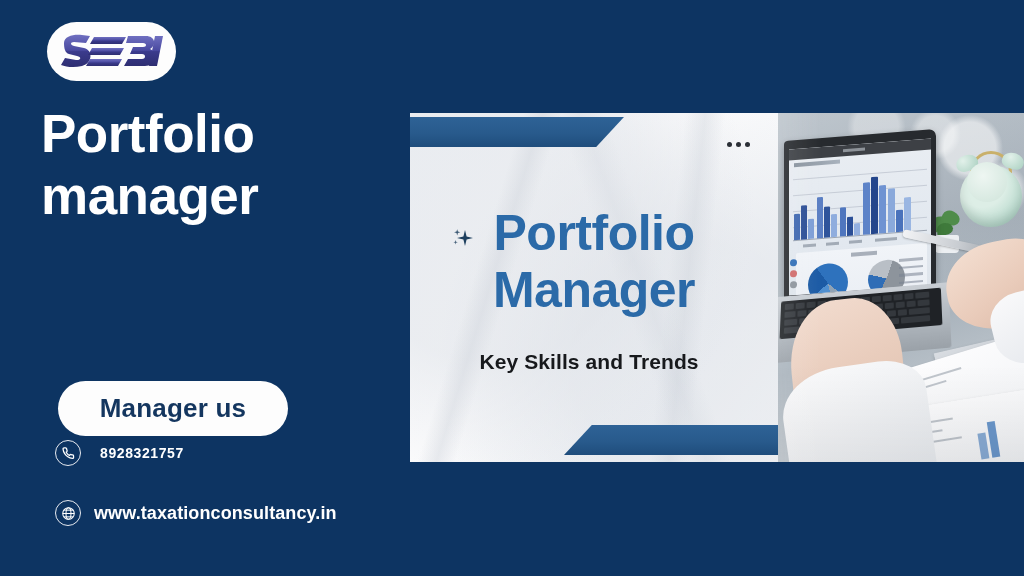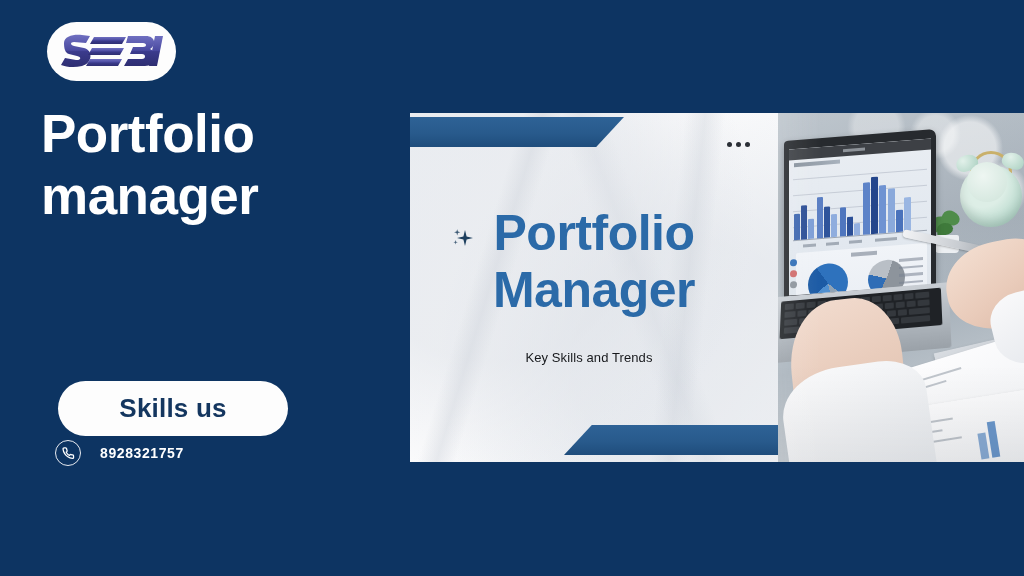--- a/index.html
+++ b/index.html
@@ -123,22 +123,22 @@
     font-size:50px;
     line-height:57px;
     font-weight:bold;
     letter-spacing:-0.5px;
   }
   .card-title span{ display:block; }
   .card-sub{
     position:absolute; left:0; right:10px; top:237px;
     text-align:center;
     color:#17191c;
-    font-size:13px;
-    font-weight:normal;
+    font-size:21px;
+    font-weight:bold;
     letter-spacing:0.1px;
   }
 
   
   .photo{
     position:absolute; left:368px; top:0; width:246px; height:349px;
     overflow:hidden;
     background:linear-gradient(160deg,#cfd6dc 0%,#b9c2ca 30%,#aab4bd 60%,#d9dee2 100%);
   }
   .ph-bokeh{
@@ -315,31 +315,43 @@
         <path d="M95 3 L103 3 L97 33 L89 33 Z"></path>
       </g>
     </svg>
   </div>
 
   <h1 class="headline">
     <span class="ln">Portfolio</span>
     <span class="ln">manager</span>
   </h1>
 
-  <div class="contact-btn">Skills us</div>
+  <div class="contact-btn">Manager us</div>
 
   <div class="contact-row phone">
     <span class="cicon">
       <svg width="14" height="14" viewBox="0 0 24 24" fill="none" stroke="#ffffff" stroke-width="2.2" stroke-linecap="round" stroke-linejoin="round">
         <path d="M21.5 16.9v2.6a1.8 1.8 0 0 1-2 1.8 18 18 0 0 1-7.8-2.8 17.6 17.6 0 0 1-5.4-5.4A18 18 0 0 1 3.5 5.3a1.8 1.8 0 0 1 1.8-2h2.6a1.8 1.8 0 0 1 1.8 1.6c.1 1 .3 1.9.7 2.8a1.8 1.8 0 0 1-.4 2l-1.1 1.1a14.4 14.4 0 0 0 5.4 5.4l1.1-1.1a1.8 1.8 0 0 1 2-.4c.9.4 1.8.6 2.8.7a1.8 1.8 0 0 1 1.3 1.5z"></path>
       </svg>
     </span>
     <span class="ctext">8928321757</span>
   </div>
 
+  <div class="contact-row web">
+    <span class="cicon">
+      <svg width="15" height="15" viewBox="0 0 24 24" fill="none" stroke="#ffffff" stroke-width="1.7">
+        <circle cx="12" cy="12" r="9.2"></circle>
+        <ellipse cx="12" cy="12" rx="4" ry="9.2"></ellipse>
+        <line x1="2.8" y1="12" x2="21.2" y2="12"></line>
+        <line x1="4.4" y1="6.6" x2="19.6" y2="6.6"></line>
+        <line x1="4.4" y1="17.4" x2="19.6" y2="17.4"></line>
+      </svg>
+    </span>
+    <span class="ctext">www.taxationconsultancy.in</span>
+  </div>
 </div>
 
 <div class="visual">
 
   <div class="card">
     <div class="card-streak"></div>
     <div class="bar-top"></div>
     <div class="bar-bottom"></div>
 
     <div class="dots">

